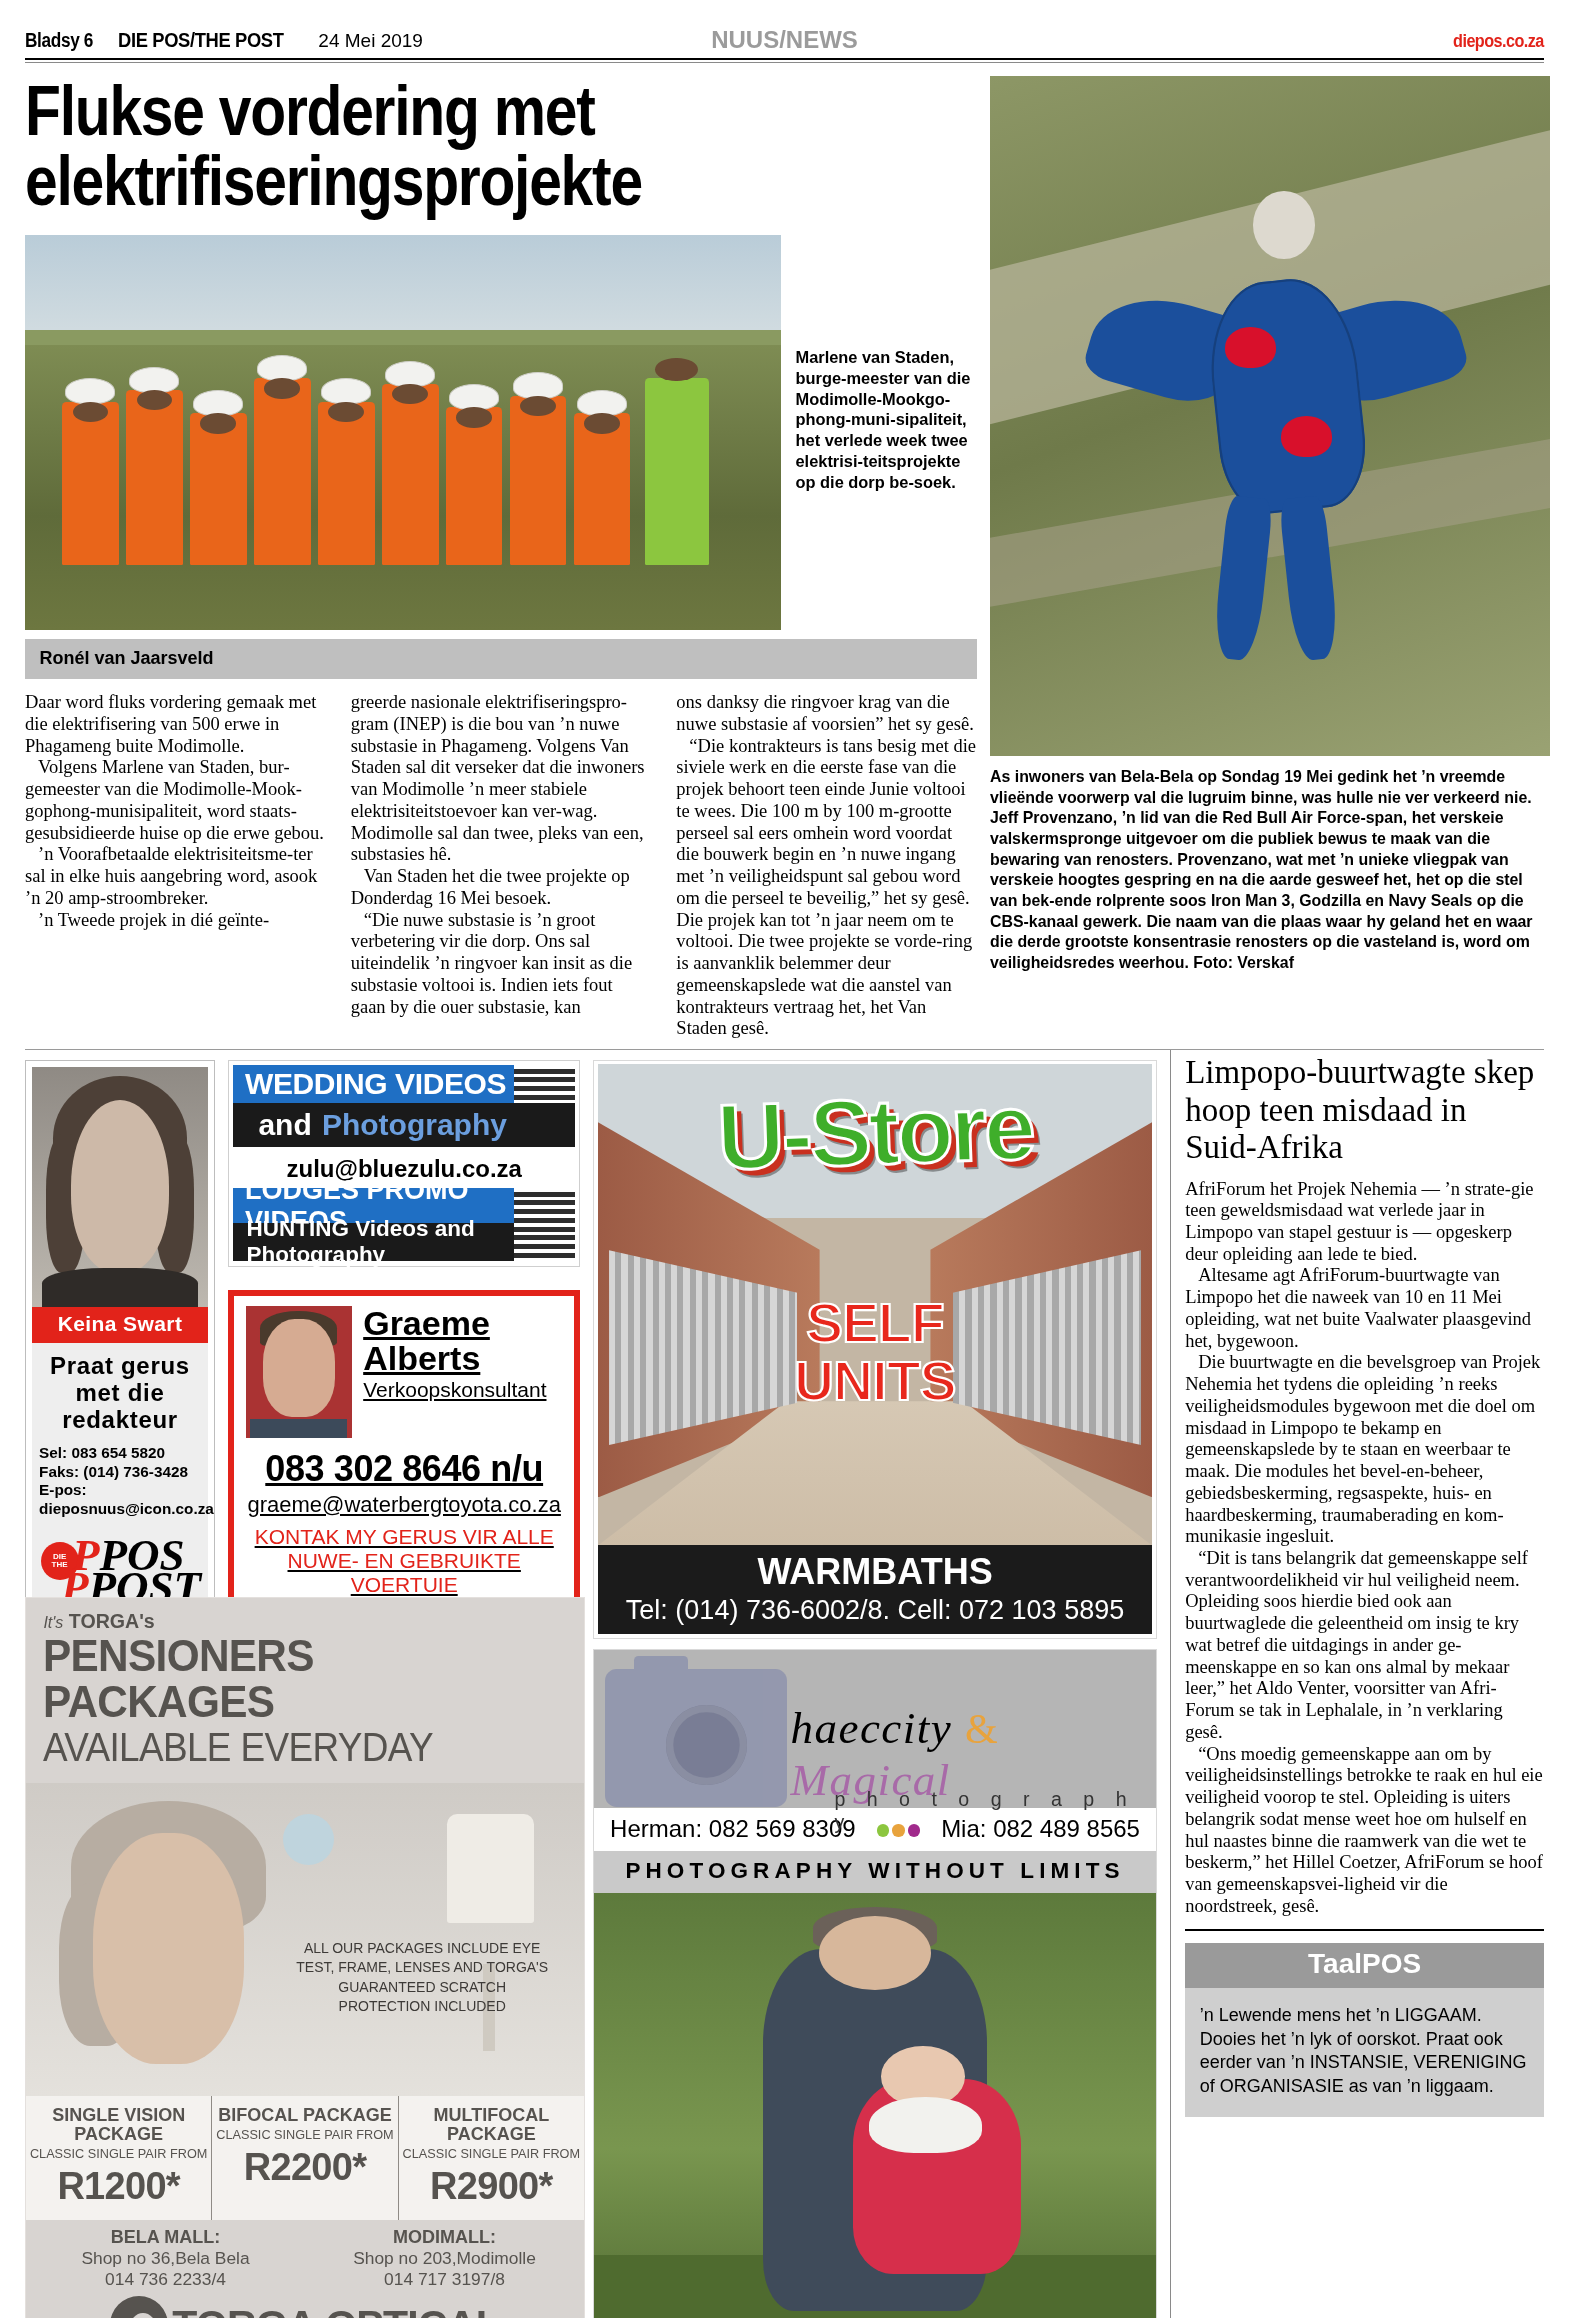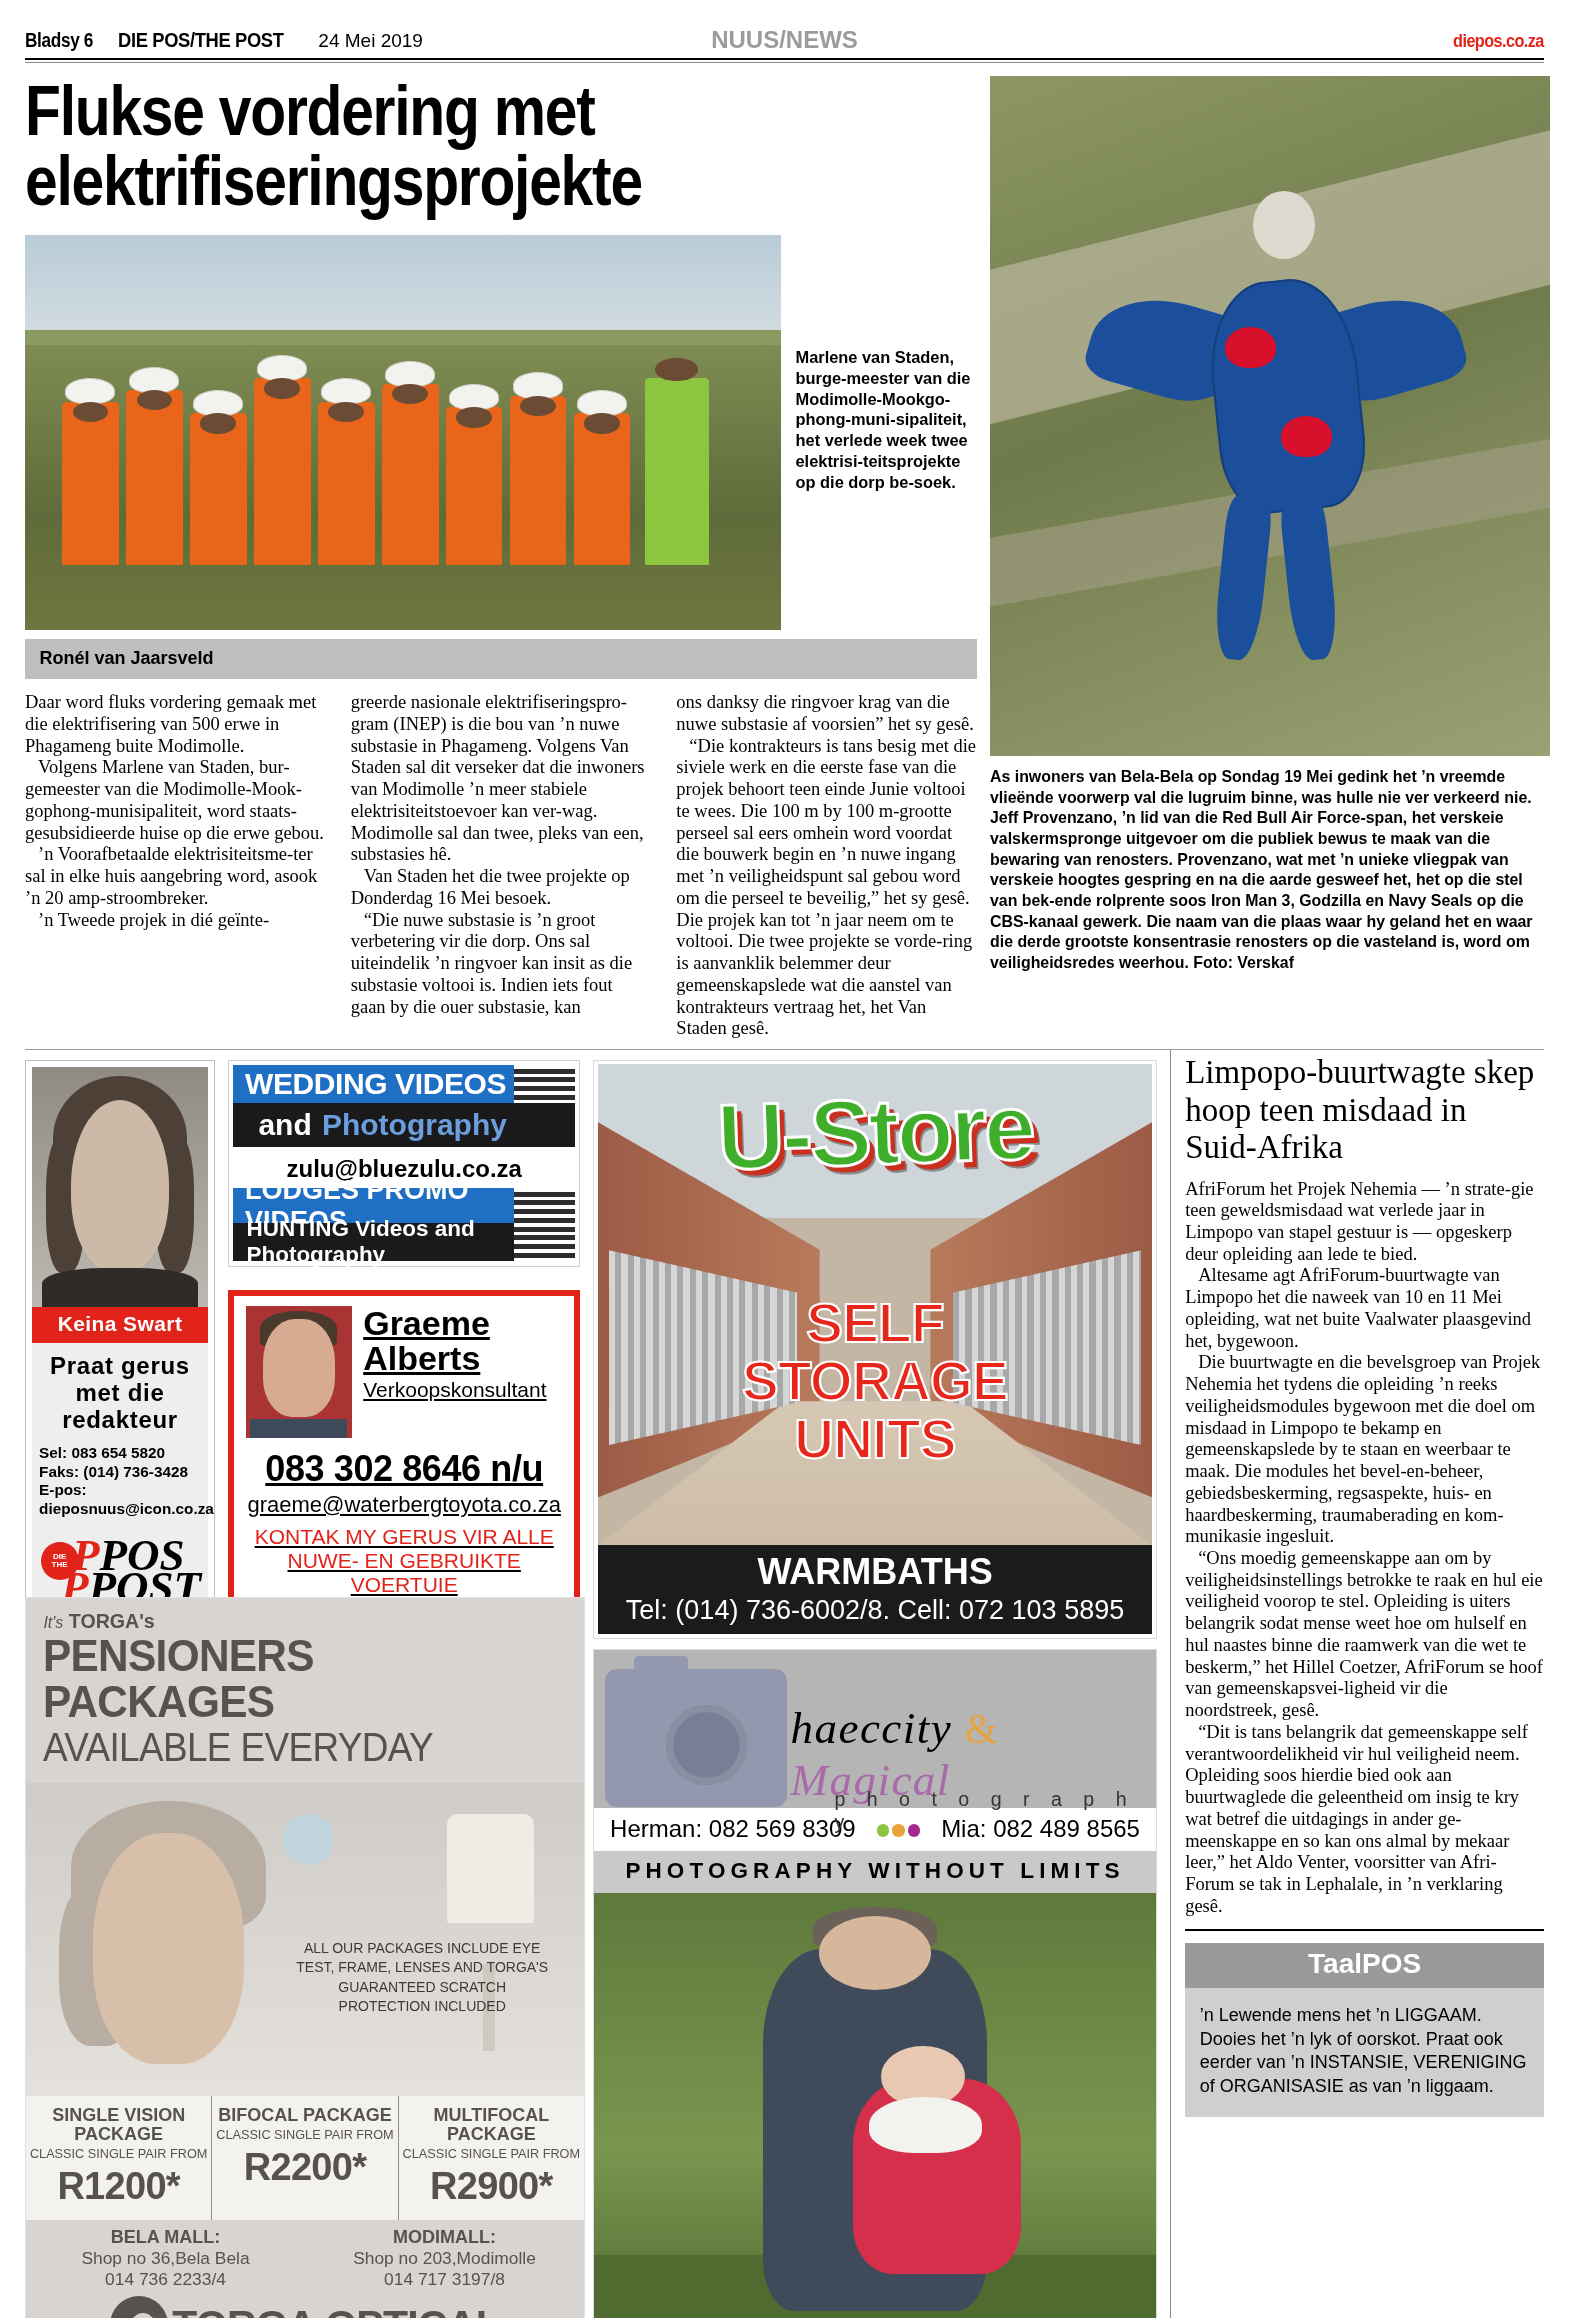--- a/index.html
+++ b/index.html
@@ -439,21 +439,20 @@
       <div class="ad-ustore">
         <div class="us-img">
           <div class="us-wall-l"></div>
             <div class="us-wall-r"></div>
             <div class="us-floor"></div>
           <div class="us-doors-l"></div>
             <div class="us-doors-r"></div>
           <div class="us-logo">U-Store</div>
           <div class="us-self">
             <div>SELF</div>
-            <div>STORAGE</div>
             <div>UNITS</div>
           </div>
         </div>
         <div class="us-bar">
           <div class="us-town">WARMBATHS</div>
           <div class="us-tel">Tel: (014) 736-6002/8. Cell: 072 103 5895</div>
         </div>
       </div>
 
       <div class="ad-haec">
@@ -486,22 +485,22 @@
 
       </div>
     </div>
 
     <div class="col-d r-wrap">
       <div class="r-head">Limpopo-buurtwagte skep hoop teen misdaad in Suid-Afrika</div>
       <div class="r-body">
         <p>AfriForum het Projek Nehemia — ’n strate-gie teen geweldsmisdaad wat verlede jaar in Limpopo van stapel gestuur is — opgeskerp deur opleiding aan lede te bied.</p>
         <p>Altesame agt AfriForum-buurtwagte van Limpopo het die naweek van 10 en 11 Mei opleiding, wat net buite Vaalwater plaasgevind het, bygewoon.</p>
         <p>Die buurtwagte en die bevelsgroep van Projek Nehemia het tydens die opleiding ’n reeks veiligheidsmodules bygewoon met die doel om misdaad in Limpopo te bekamp en gemeenskapslede by te staan en weerbaar te maak. Die modules het bevel-en-beheer, gebiedsbeskerming, regsaspekte, huis- en haardbeskerming, traumaberading en kom-munikasie ingesluit.</p>
+        <p>“Dit is tans belangrik dat gemeenskappe self verantwoordelikheid vir hul veiligheid neem. Opleiding soos hierdie bied ook aan buurtwaglede die geleentheid om insig te kry wat betref die uitdagings in ander ge-meenskappe en so kan ons almal by mekaar leer,” het Aldo Venter, voorsitter van Afri-Forum se tak in Lephalale, in ’n verklaring gesê.</p>
         <p>“Ons moedig gemeenskappe aan om by veiligheidsinstellings betrokke te raak en hul eie veiligheid voorop te stel. Opleiding is uiters belangrik sodat mense weet hoe om hulself en hul naastes binne die raamwerk van die wet te beskerm,” het Hillel Coetzer, AfriForum se hoof van gemeenskapsvei-ligheid vir die noordstreek, gesê.</p>
-        <p>“Dit is tans belangrik dat gemeenskappe self verantwoordelikheid vir hul veiligheid neem. Opleiding soos hierdie bied ook aan buurtwaglede die geleentheid om insig te kry wat betref die uitdagings in ander ge-meenskappe en so kan ons almal by mekaar leer,” het Aldo Venter, voorsitter van Afri-Forum se tak in Lephalale, in ’n verklaring gesê.</p>
       </div>
       <div class="taal">
         <div class="taal-rule"></div>
         <div class="taal-head">TaalPOS</div>
         <div class="taal-body">’n Lewende mens het ’n LIGGAAM. Dooies het ’n lyk of oorskot. Praat ook eerder van ’n INSTANSIE, VERENIGING of ORGANISASIE as van ’n liggaam.</div>
       </div>
     </div>
   </div>
 
   <div style="position:absolute;left:25px;top:1597px;width:560px">

